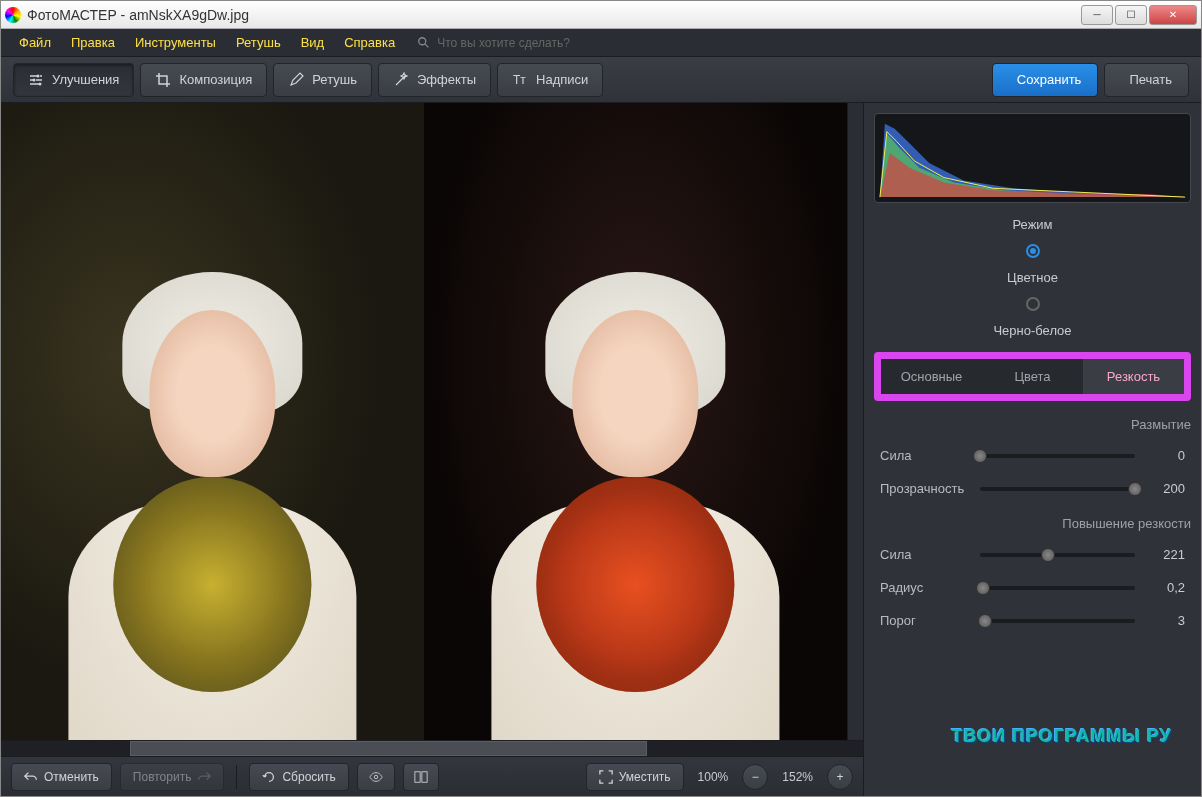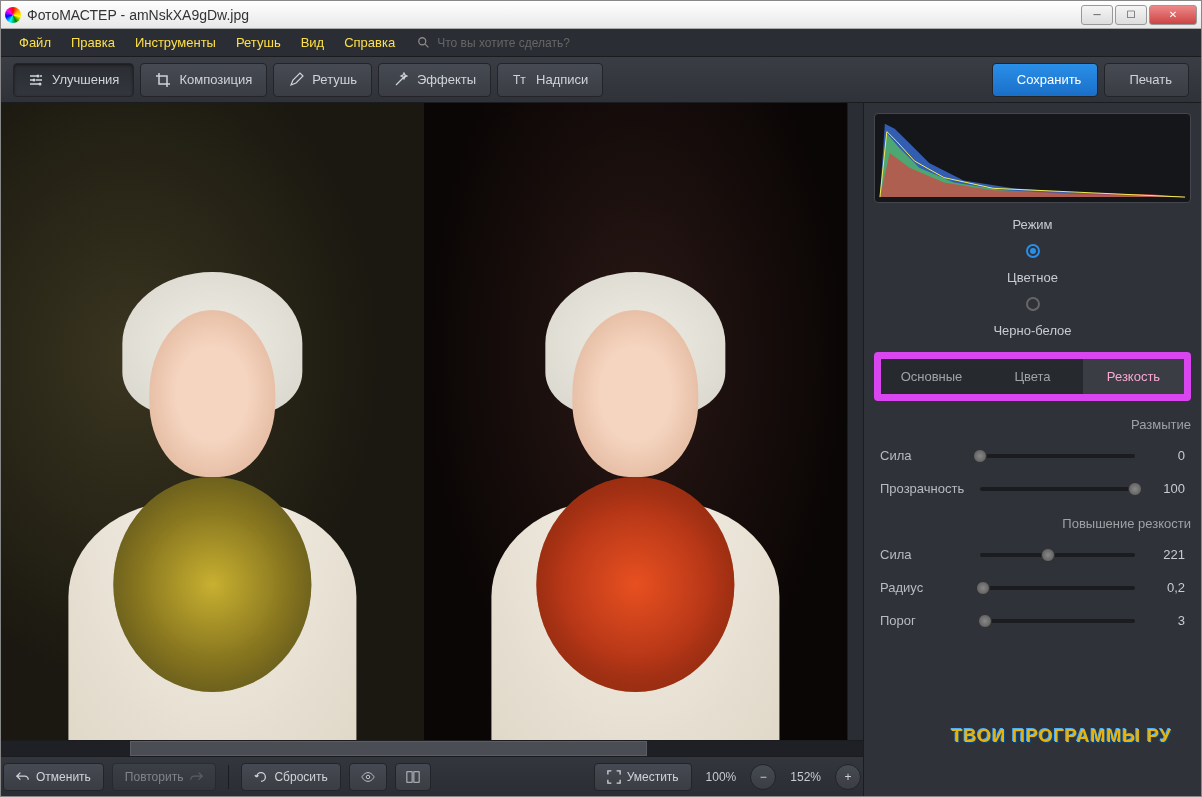--- a/index.html
+++ b/index.html
@@ -40,21 +40,21 @@
 .hair { position: absolute; top: 2%; left: 50%; transform: translateX(-50%); width: 50%; height: 30%; background: radial-gradient(ellipse, #f0ede5, #d8d5cd); border-radius: 50% 50% 30% 30%; }
 .body { position: absolute; bottom: 0; left: 50%; transform: translateX(-50%); width: 80%; height: 50%; background: radial-gradient(ellipse at top, #f5f0e8, #e0d8c8); border-radius: 40% 40% 0 0; }
 .flowers { position: absolute; bottom: 10%; left: 50%; transform: translateX(-50%); width: 55%; height: 45%; border-radius: 50%; }
 .image-half.left .flowers { background: radial-gradient(circle, #c8b030, #8a7820, #5a5018); box-shadow: 0 0 30px #6a6020 inset; }
 .image-half.right .flowers { background: radial-gradient(circle, #e85020, #b83818, #702010); box-shadow: 0 0 30px #a03010 inset; }
 .vscroll { width: 16px; background: #2a2d33; border-left: 1px solid #1a1c20; }
 .hscroll-row { height: 16px; background: #2a2d33; display: flex; border-top: 1px solid #1a1c20; }
 .hscroll-track { flex: 1; background: #1e2025; position: relative; }
 .hscroll-thumb { position: absolute; left: 15%; width: 60%; height: 100%; background: #4a4d53; border: 1px solid #5a5d63; }
 
-.bottom-bar { height: 40px; background: linear-gradient(to bottom, #33363c, #2a2d33); display: flex; align-items: center; padding: 0 2px; gap: 8px; border-top: 1px solid #1a1c20; }
+.bottom-bar { height: 40px; background: linear-gradient(to bottom, #33363c, #2a2d33); display: flex; align-items: center; padding: 0 10px; gap: 8px; border-top: 1px solid #1a1c20; }
 .bbar-btn { height: 28px; padding: 0 12px; background: linear-gradient(to bottom, #464a52, #3a3d43); border: 1px solid #22242a; border-radius: 4px; display: flex; align-items: center; gap: 6px; color: #d0d3d8; cursor: pointer; font-size: 12px; }
 .bbar-btn.disabled { opacity: 0.5; cursor: default; }
 .bbar-btn.iconly { padding: 0 10px; }
 .bbar-sep { width: 1px; height: 24px; background: #1a1c20; margin: 0 4px; }
 .zoom-txt { color: #c8cbd0; font-size: 12px; padding: 0 6px; }
 .round-btn { width: 26px; height: 26px; border-radius: 50%; background: linear-gradient(to bottom, #464a52, #3a3d43); border: 1px solid #22242a; display: flex; align-items: center; justify-content: center; cursor: pointer; color: #d0d3d8; }
 
 .side-panel { width: 338px; background: #2f3238; border-left: 1px solid #1a1c20; display: flex; flex-direction: column; padding: 10px; gap: 10px; }
 .histogram { height: 90px; background: #14161a; border: 1px solid #44474d; border-radius: 4px; position: relative; overflow: hidden; }
 .histo-svg { width: 100%; height: 100%; }
@@ -68,21 +68,21 @@
 .subtab { flex: 1; text-align: center; padding: 10px 0; cursor: pointer; font-size: 13px; color: #a0a3a8; }
 .subtab.active { background: #3a3d43; color: #f9a8d4; }
 
 .section-title { text-align: right; color: #9ea1a6; font-size: 13px; margin: 6px 0 2px; }
 .slider-row { display: flex; align-items: center; gap: 10px; padding: 4px 6px; }
 .slider-label { width: 90px; font-size: 13px; color: #b8bbc0; }
 .slider-track { flex: 1; height: 4px; background: #1a1c20; border-radius: 2px; position: relative; }
 .slider-thumb { position: absolute; top: 50%; transform: translate(-50%, -50%); width: 14px; height: 14px; background: radial-gradient(circle, #888, #555); border-radius: 50%; border: 1px solid #333; cursor: pointer; }
 .slider-value { width: 40px; text-align: right; font-size: 13px; color: #c8cbd0; }
 
-.watermark { position: absolute; bottom: 50px; right: 30px; font-size: 18px; font-weight: bold; color: #eab308; text-shadow: 1px 1px 0 #0a4a88, -1px -1px 0 #4aafff; letter-spacing: 1px; }
+.watermark { position: absolute; bottom: 50px; right: 30px; font-size: 18px; font-weight: bold; color: #14b8a6; text-shadow: 1px 1px 0 #0a4a88, -1px -1px 0 #4aafff; letter-spacing: 1px; }
 </style>
 </head>
 <body>
 
 <div class="window">
 
   <div class="titlebar">
     <div class="titlebar-icon"></div>
     <div class="titlebar-text">ФотоМАСТЕР - amNskXA9gDw.jpg</div>
     <div class="win-controls">
@@ -264,21 +264,21 @@
         <div class="slider-track">
             <div class="slider-thumb" style="left:0%"></div>
           </div>
         <div class="slider-value">0</div>
       </div>
       <div class="slider-row">
         <div class="slider-label">Прозрачность</div>
         <div class="slider-track">
             <div class="slider-thumb" style="left:100%"></div>
           </div>
-        <div class="slider-value">100</div>
+        <div class="slider-value">200</div>
       </div>
 
       <div class="section-title">Повышение резкости</div>
 
       <div class="slider-row">
         <div class="slider-label">Сила</div>
         <div class="slider-track">
             <div class="slider-thumb" style="left:44%"></div>
           </div>
         <div class="slider-value">221</div>

